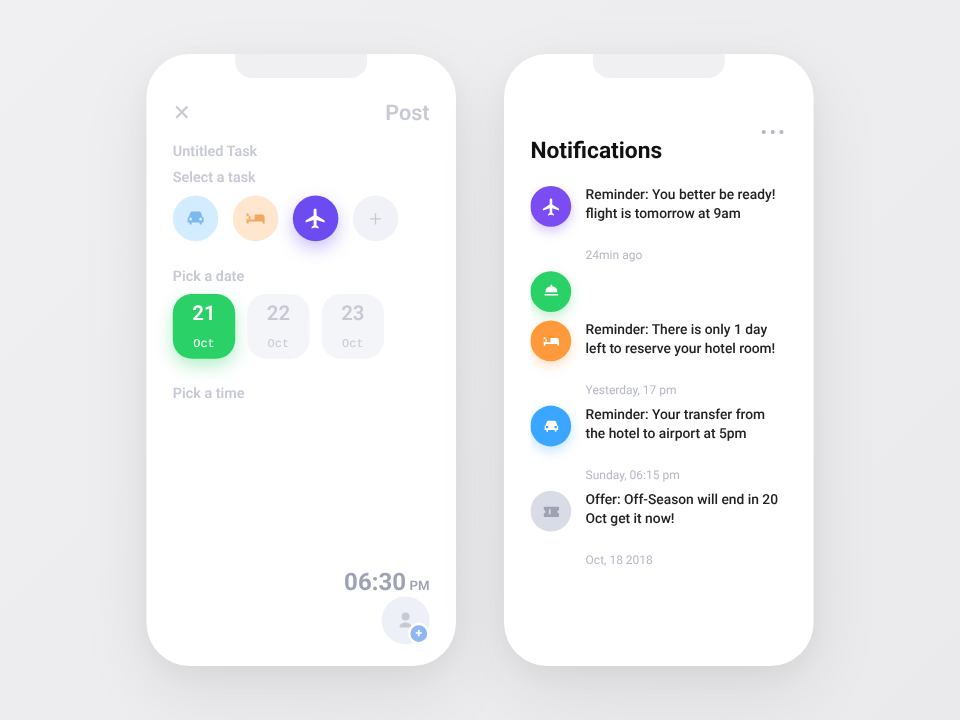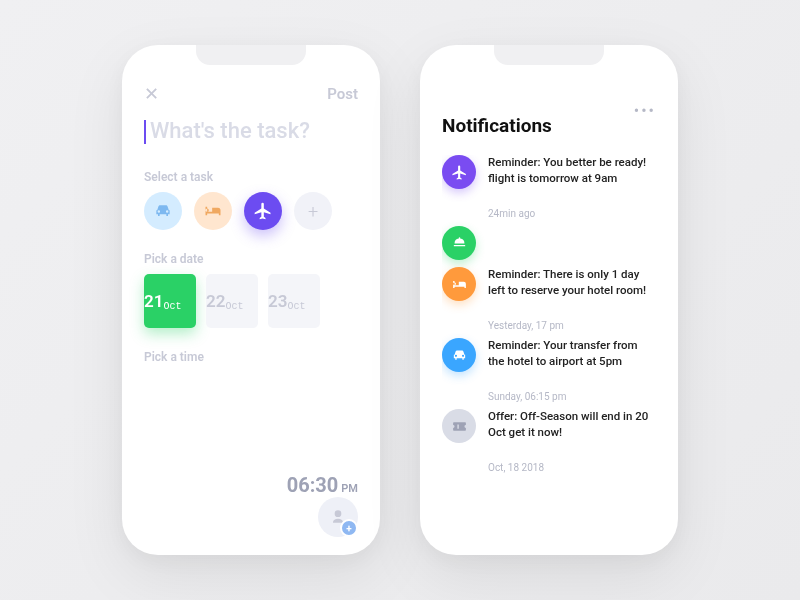--- a/index.html
+++ b/index.html
@@ -25,40 +25,40 @@
   }
   .notch::after {
     content: ""; position: absolute; top: -2px; left: 50%; transform: translateX(-50%);
     width: 110px; height: 22px; background: #f0f0f2;
     border-bottom-left-radius: 14px; border-bottom-right-radius: 14px;
   }
   .screen { padding: 38px 22px 18px 22px; height: 100%; display: flex; flex-direction: column; }
   
   .topbar { display: flex; justify-content: space-between; align-items: center; margin-bottom: 14px; }
   .close-x { color: #c7c9d6; font-size: 18px; font-weight: 300; cursor: pointer; }
-  .post-btn { color: #c7c9d6; font-size: 15px; font-weight: 600; cursor: pointer; }
+  .post-btn { color: #c7c9d6; font-size: 18px; font-weight: 600; cursor: pointer; }
   .section-label { color: #c7c9d6; font-size: 12px; font-weight: 600; margin-bottom: 8px; }
   .task-input { font-size: 22px; font-weight: 500; color: #d9dbe6; margin-bottom: 26px; position: relative; }
   .task-input .cursor { position: absolute; left: 0; top: 2px; width: 2px; height: 24px; background: #6c4cf1; }
   .task-input span.placeholder { margin-left: 6px; display: inline-block; line-height: 1.2; }
   .icon-row { display: flex; gap: 12px; margin-bottom: 22px; }
   .circ {
     width: 38px; height: 38px; border-radius: 50%;
     display: flex; align-items: center; justify-content: center;
     cursor: pointer;
   }
   .circ svg { width: 20px; height: 20px; }
   .circ.taxi { background: #d4ecff; }
   .circ.hotel { background: #ffe6cf; }
   .circ.flight { background: #6c4cf1; box-shadow: 0 6px 14px rgba(108,76,241,0.35); }
   .circ.add { background: #f1f2f8; color: #c7c9d6; font-size: 18px; font-weight: 300; }
   .date-row { display: flex; gap: 10px; margin-bottom: 22px; }
   .date-card {
-    width: 52px; height: 54px; border-radius: 5px;
-    display: flex; flex-direction: row; align-items: center; 
+    width: 52px; height: 54px; border-radius: 16px;
+    display: flex; flex-direction: column; align-items: center; justify-content: center;
     background: #f4f5f9; cursor: pointer;
   }
   .date-card .dnum { font-size: 17px; font-weight: 600; color: #c7c9d6; }
   .date-card .dmon { font-size: 10px; color: #c7c9d6; margin-top: 10px; font-family: Liberation Mono, monospace; }
   .date-card.sel { background: #2ad166; box-shadow: 0 6px 14px rgba(42,209,102,0.35); }
   .date-card.sel .dnum, .date-card.sel .dmon { color: #fff; }
   .time-row { display: flex; align-items: flex-end; justify-content: space-between; margin-top: auto; flex-direction: column; }
   .time-val { font-size: 20px; font-weight: 700; color: #9ea2b5; }
   .time-val small { font-size: 11px; font-weight: 600; margin-left: 3px; }
   .avatar-add {
@@ -99,24 +99,21 @@
 <body>
 
 <div class="phone">
   <div class="notch"></div>
   <div class="screen">
     <div class="topbar">
       <div class="close-x">✕</div>
       <div class="post-btn">Post</div>
     </div>
 
-    <div class="task-input">
-      <span class="cursor"></span>
-      <span class="placeholder">What's the task?</span>
-    </div>
+    <div class="section-label">Untitled Task</div>
 
     <div class="section-label">Select a task</div>
     <div class="icon-row">
       <div class="circ taxi">
         <svg viewBox="0 0 24 24">
             <path fill="#7db8f0" d="M5 11l1.5-4.5C6.8 5.6 7.6 5 8.5 5h7c.9 0 1.7.6 2 1.5L19 11h1v5h-2v2h-2v-2H8v2H6v-2H4v-5h1zm2 3a1.5 1.5 0 100-3 1.5 1.5 0 000 3zm10 0a1.5 1.5 0 100-3 1.5 1.5 0 000 3z"></path>
           </svg>
       </div>
       <div class="circ hotel">
         <svg viewBox="0 0 24 24">

